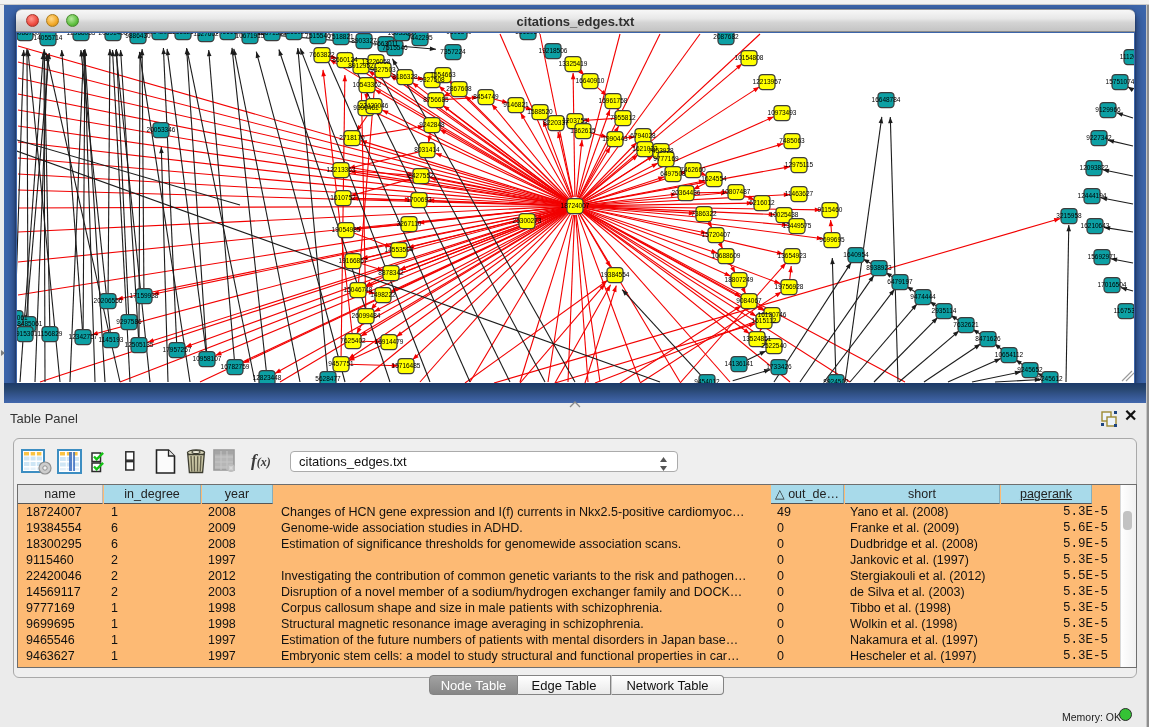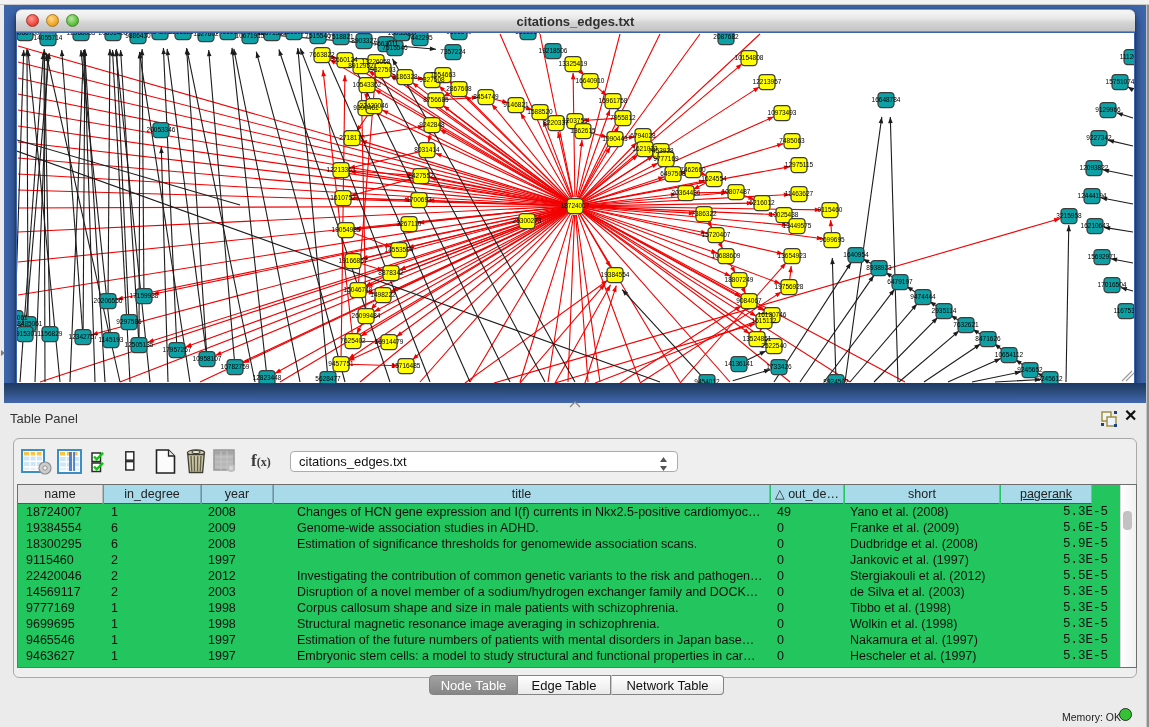--- a/index.html
+++ b/index.html
@@ -18,29 +18,29 @@
 #canvas { position:absolute; left:1px; top:24px; width:1117px; height:350px; background:#ffffff; overflow:hidden; }
 #undershadow { position:absolute; left:4px; top:383px; width:1142px; height:20px;
   background:linear-gradient(180deg,#1c3a69 0%,#27466f 30%,#33548c 60%,#4268ad 100%); }
 #tablepanel { position:absolute; left:0; top:403px; width:1146px; height:324px; background:#ebebeb; }
 #tp_title { position:absolute; left:10px; top:8px; font-size:13px; color:#333; }
 #tp_x { position:absolute; left:1124px; top:3px; font-size:16px; font-weight:bold; color:#111; }
 #container { position:absolute; left:13px; top:35px; width:1124px; height:240px; background:#efefef;
   border:1px solid #a9a9a9; border-radius:6px; }
 #dropdown { position:absolute; left:276px; top:12px; width:388px; height:21px; background:#ffffff;
   border:1px solid #ababab; border-radius:4px; font-size:13px; color:#111; line-height:20px; padding-left:8px; }
-#table { position:absolute; left:3px; top:45px; width:1120px; height:184px; background:#22c55e; border:1px solid #6e6e6e; overflow:hidden; }
+#table { position:absolute; left:3px; top:45px; width:1120px; height:184px; background:#fdba74; border:1px solid #6e6e6e; overflow:hidden; }
 .th { position:absolute; top:0; height:19px; background:#a8daea; border-right:1px solid #85aebe; border-bottom:1px solid #555;
   font-size:12.5px; color:#222; text-align:center; line-height:18px; }
 .tr { position:relative; height:16px; font-size:12.5px; color:#111; white-space:nowrap; }
 .tr div { position:absolute; top:0; height:16px; line-height:15px; overflow:hidden; }
 .c0 { left:8px;  width:80px; }
 .c1 { left:93px; width:88px; }
 .c2 { left:190px; width:64px; }
-.c3 { left:263px; width:488px;margin-left:16px; }
+.c3 { left:263px; width:488px; }
 .c4 { left:759px; width:66px; }
 .c5 { left:832px; width:150px; }
 .c6 { left:1045px; width:83px;font-family:Liberation Mono, monospace; }
 #tabs { position:absolute; left:429px; top:272px; height:20px; display:flex; }
 .tab { height:20px; font-size:13px; line-height:19px; text-align:center; border:1px solid #838383; }
 #tab1 { width:89px; background:linear-gradient(180deg,#a2a2a2,#868686); color:#fff; border-radius:4px 0 0 4px; }
 #tab2 { width:93px; background:linear-gradient(180deg,#ffffff,#e9e9e9); color:#111; border-left:none; }
 #tab3 { width:113px; background:linear-gradient(180deg,#ffffff,#e9e9e9); color:#111; border-left:1px solid #c9c9c9; border-radius:0 4px 4px 0; }
 #memory { position:absolute; left:1062px; top:308px; font-size:10.5px; color:#222; }
 #memdot { position:absolute; left:1119px; top:305px; width:13px; height:13px; border-radius:50%; background:#35c335; border:1px solid #2a2a2a; }
@@ -918,32 +918,31 @@
         <path d="M2.8 6.5 L4.4 24.5 L17.6 24.5 L19.2 6.5 Z" fill="#ccc8a6" stroke="#3c3c30" stroke-width="1.3"></path>
         <path d="M6 8 L6.8 23.5 M9.3 8.3 L9.5 23.5 M12.7 8.3 L12.5 23.5 M16 8 L15.2 23.5" stroke="#63604b" stroke-width="1.4"></path>
       </svg>
       <svg class="icon" style="left:199px;top:10px" width="22" height="24" viewBox="0 0 22 24">
         <rect x="1" y="1" width="20" height="20" fill="#b6b6b6" stroke="#9b9b9b" stroke-width="1.6"></rect>
         <rect x="2" y="2" width="18" height="3.5" fill="#a5a5a5"></rect>
         <path d="M2 8h18 M2 13h18 M2 18h18 M8 2v19 M14 2v19" stroke="#c6c6c6" stroke-width="1"></path>
         <circle cx="18" cy="19" r="4" fill="#bdbdbd"></circle>
         <path d="M16.4 17.4 l3.2 3.2 M19.6 17.4 l-3.2 3.2" stroke="#d9d9d9" stroke-width="1.5"></path>
       </svg>
-      <div style="position:absolute;left:237px;top:12px;font-family:'Liberation Serif',serif;font-weight:bold;color:#3a3a3a;font-size:17px;">f<span style="font-size:12px;">(x)</span></div>
+      <div style="position:absolute;left:237px;top:12px;font-family:'Liberation Serif',serif;font-style:italic;font-weight:bold;color:#3a3a3a;font-size:17px;">f<span style="font-size:12px;">(x)</span></div>
       <div id="dropdown">citations_edges.txt
         <svg style="position:absolute;right:9px;top:4px" width="9" height="16">
           <path d="M4.5 1 L8 6 L1 6 Z" fill="#555"></path>
           <path d="M4.5 15 L8 10 L1 10 Z" fill="#555"></path>
         </svg>
       </div>
       <div id="table">
         <div class="th" style="left:0;width:85px;background:#e4e4e4;border-right:1px solid #b9b9b9;">name</div>
         <div class="th" style="left:86px;width:97px;">in_degree</div>
         <div class="th" style="left:184px;width:71px;">year</div>
-        <div class="th" style="left:256px;width:496px;">title</div>
         <div class="th" style="left:753px;width:73px;">△ out_de…</div>
         <div class="th" style="left:827px;width:155px;">short</div>
         <div class="th" style="left:983px;width:91px;text-decoration:underline;">pagerank</div>
         <div style="position:absolute;left:0;top:20px;width:1096px;">
 <div class="tr">
 <div class="c0">18724007</div>
               <div class="c1">1</div>
               <div class="c2">2008</div>
 <div class="c3">Changes of HCN gene expression and I(f) currents in Nkx2.5-positive cardiomyoc…</div>
               <div class="c4">49</div>

